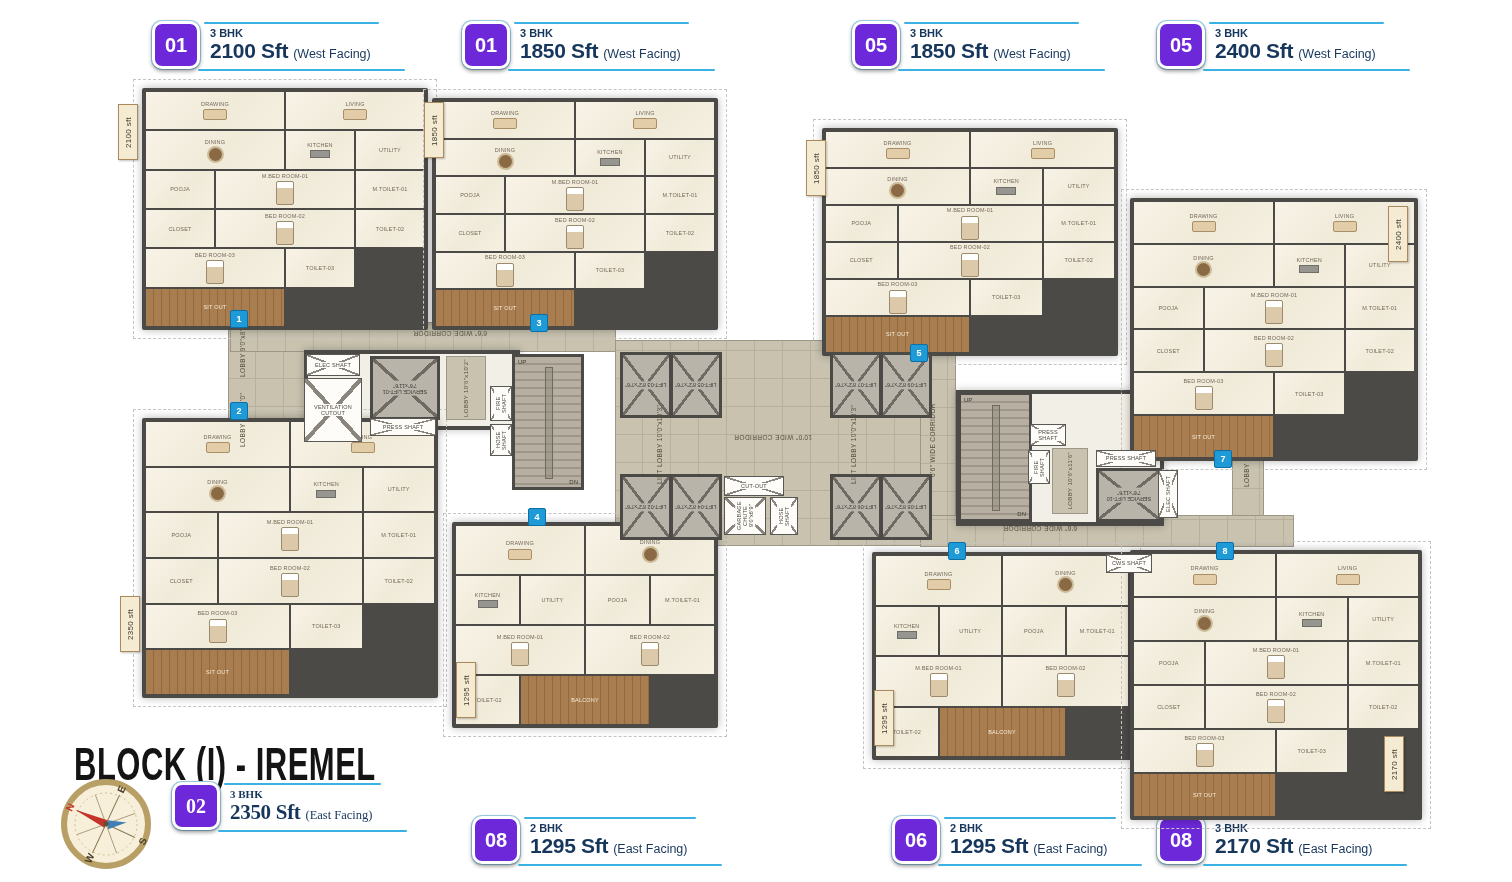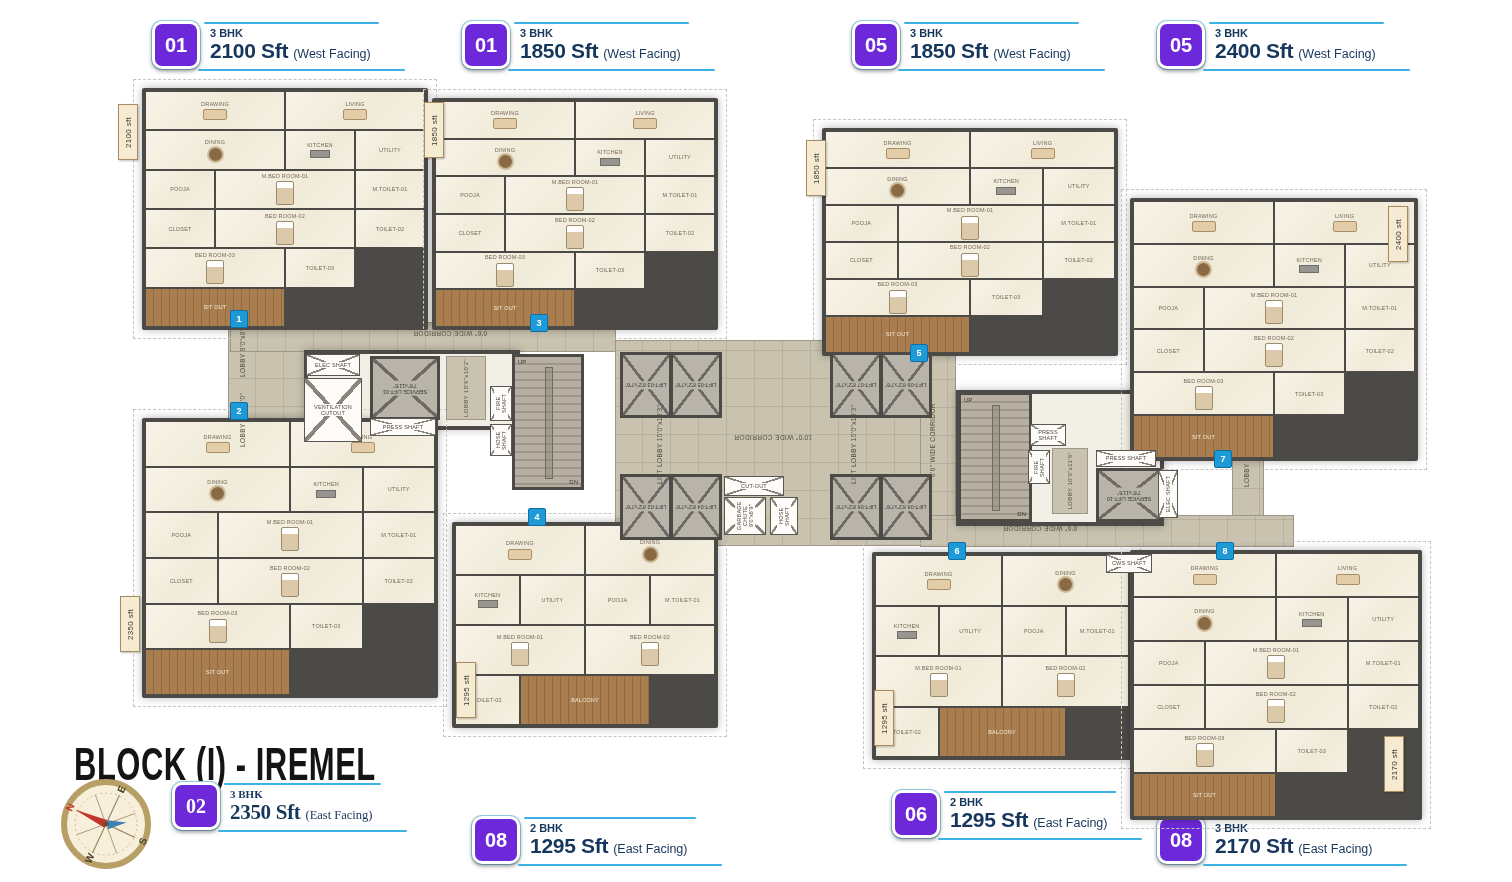--- a/index.html
+++ b/index.html
@@ -635,21 +635,21 @@
       <i class="acc b"></i>
       <div class="badge">08</div>
       <div class="ctext">
         <div class="bhk">2 BHK</div>
         <div class="arealine">
           <span class="big">1295 Sft</span>
           <span class="facing">(East Facing)</span>
         </div>
       </div>
     </div>
-    <div class="callout" style="left: 892px; top: 791px;">
+    <div class="callout" style="left: 892px; top: 817px;">
       <i class="acc t"></i>
       <i class="acc b"></i>
       <div class="badge">06</div>
       <div class="ctext">
         <div class="bhk">2 BHK</div>
         <div class="arealine">
           <span class="big">1295 Sft</span>
           <span class="facing">(East Facing)</span>
         </div>
       </div>

